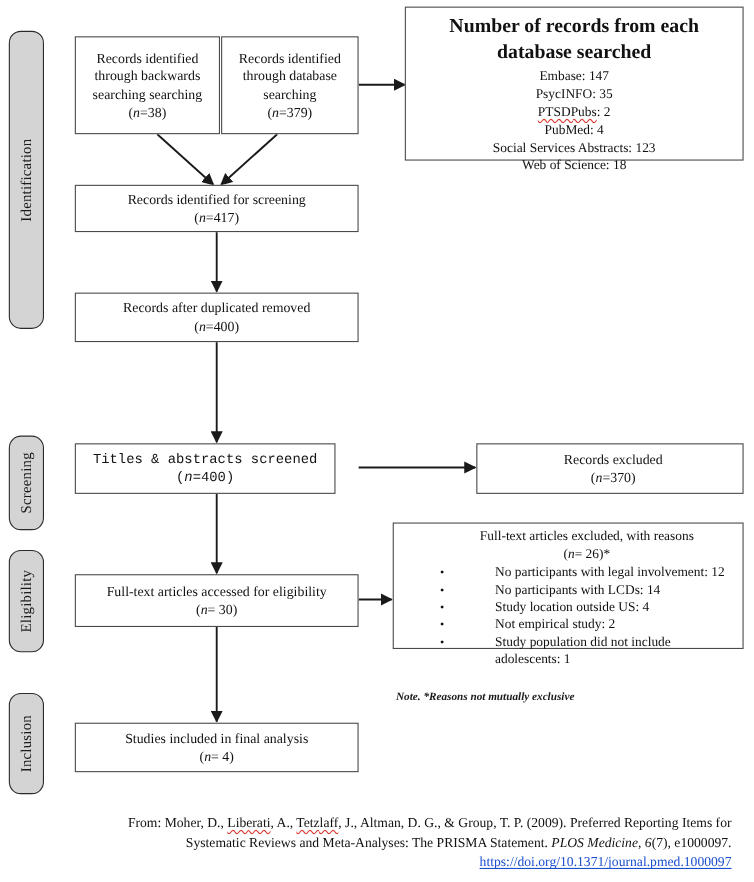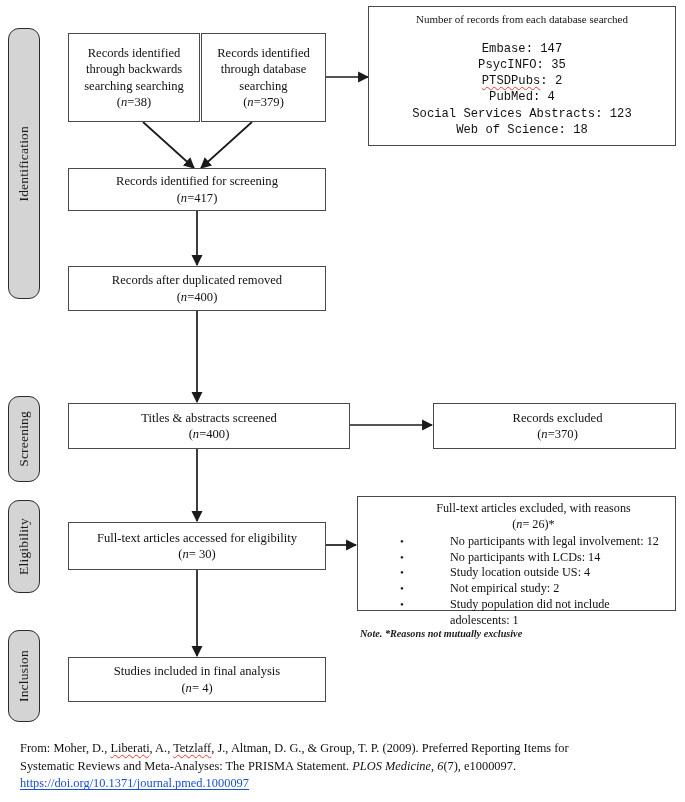--- a/index.html
+++ b/index.html
@@ -64,26 +64,26 @@
     box-sizing: border-box;
     background: #ffffff;
     border: 1.3px solid #4a4a4a;
     text-align: center;
     font-size: 12.2px;
     line-height: 1.33;
     padding: 5px 6px 6px 6px;
     color: #111111;
   }
   .db-box .db-title {
-    font-weight: normal;
-    font-size: 11px;
+    font-weight: bold;
+    font-size: 18px;
     display: block;
-    margin-bottom: 14px;
-  }
-  .db-box .db-row { display: block; font-family: Liberation Mono, monospace; }
+    margin-bottom: 1px;
+  }
+  .db-box .db-row { display: block; }
   .squiggle {
     text-decoration: underline;
     text-decoration-style: wavy;
     text-decoration-color: #e03a2f;
     text-decoration-thickness: 1px;
     text-underline-offset: 2px;
   }
 
   
   .reasons-box {
@@ -122,21 +122,21 @@
     font-size: 10.2px;
     font-style: italic;
     font-weight: bold;
     color: #1a1a1a;
     white-space: nowrap;
   }
 
   
   .citation {
     position: absolute;
-    text-align: left;
+    text-align: right;
     font-size: 12.4px;
     line-height: 1.42;
     color: #111111;
   }
   .citation .cline { display: block; }
   .citation .journal { font-style: italic; }
   .citation .vol { font-style: italic; }
   .doi-link {
     color: #1a4fd0;
     text-decoration: underline;
@@ -227,36 +227,36 @@
   <div class="box" style="left:68px; top:168px; width:258px; height:43px;">
     <span class="line">Records identified for screening</span>
     <span class="line"><span>(</span><em class="n">n</em><span>=417)</span></span>
   </div>
 
   <div class="box" style="left:68px; top:266px; width:258px; height:45px;">
     <span class="line">Records after duplicated removed</span>
     <span class="line"><span>(</span><em class="n">n</em><span>=400)</span></span>
   </div>
 
-  <div class="box" style="left:68px; top:403px; width:282px; height:46px;">
+  <div class="box" style="left:68px; top:403px; width:237px; height:46px;font-family:Liberation Mono, monospace;">
     <span class="line">Titles &amp; abstracts screened</span>
     <span class="line"><span>(</span><em class="n">n</em><span>=400)</span></span>
   </div>
 
   <div class="box" style="left:433px; top:403px; width:243px; height:46px;padding-left:11px;">
     <span class="line">Records excluded</span>
     <span class="line"><span>(</span><em class="n">n</em><span>=370)</span></span>
   </div>
 
   <div class="box" style="left:68px; top:522px; width:258px; height:48px;">
     <span class="line">Full-text articles accessed for eligibility</span>
     <span class="line"><span>(</span><em class="n">n</em><span>= 30)</span></span>
   </div>
 
-  <div class="reasons-box" style="left:357px; top:496px; width:319px; height:115px;padding-left:40px;">
+  <div class="reasons-box" style="left:357px; top:475px; width:319px; height:115px;padding-left:40px;">
     <span class="rb-head">Full-text articles excluded, with reasons</span>
     <span class="rb-head"><span>(</span><em class="n">n</em><span>= 26)*</span></span>
     <ul>
       <li>
         <span class="bullet">•</span>
         <span class="rtext">No participants with legal involvement: 12</span>
       </li>
       <li>
         <span class="bullet">•</span>
         <span class="rtext">No participants with LCDs: 14</span>

